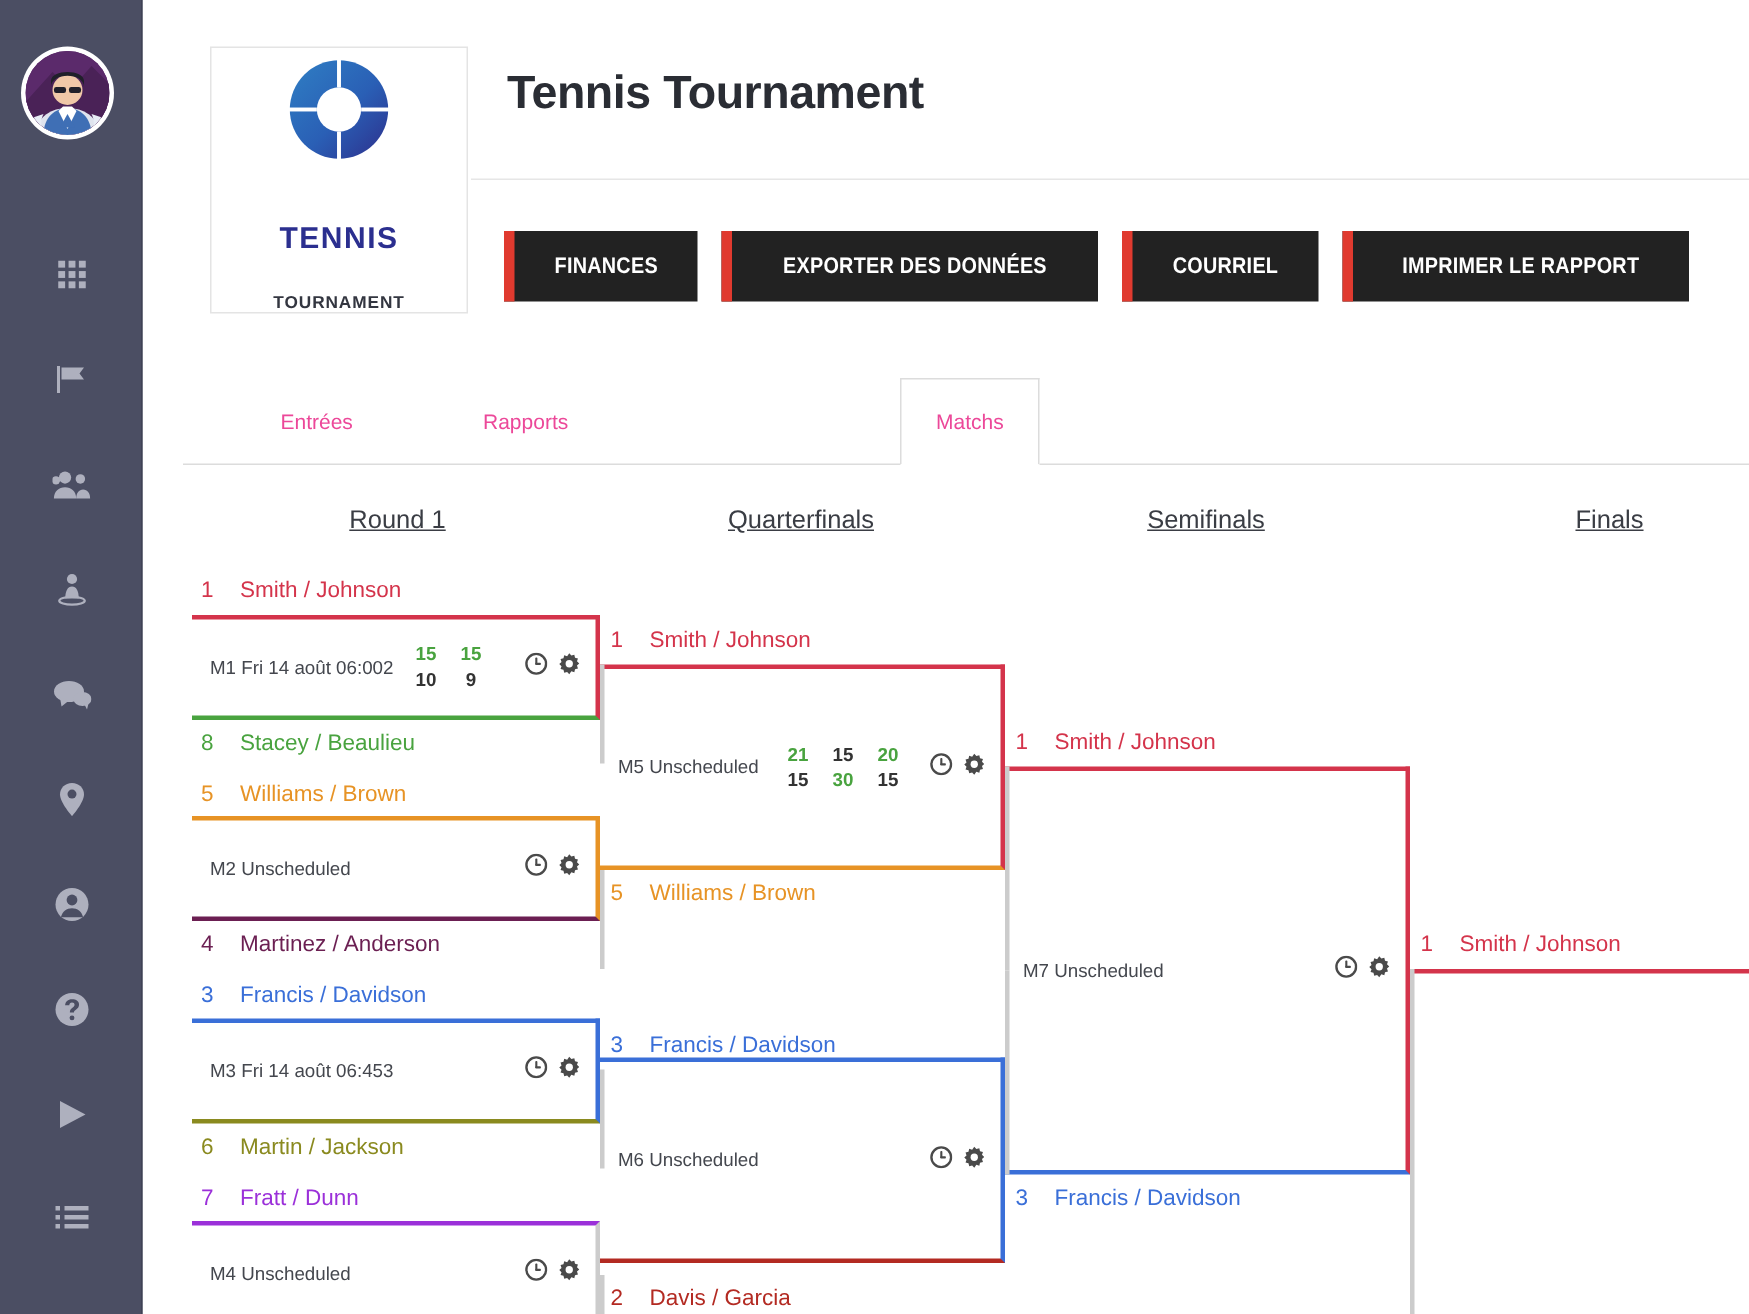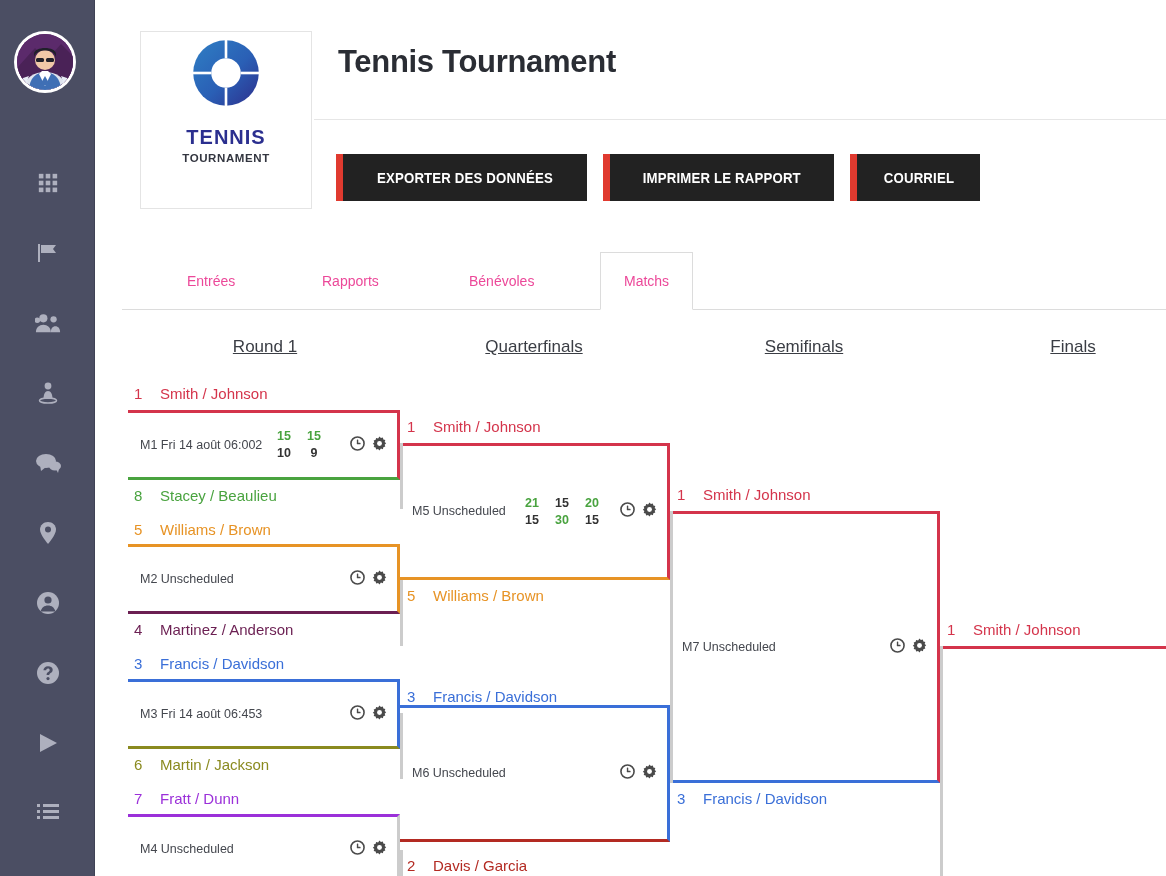--- a/index.html
+++ b/index.html
@@ -44,21 +44,21 @@
 
   
   .content { position: absolute; left: 95px; top: 0; right: 0; bottom: 0; }
 
   .logo-card {
     position: absolute; left: 45px; top: 31px;
     width: 172px; height: 178px;
     background: #ffffff;
     border: 1px solid #e4e4e4;
     display: flex; flex-direction: column;
-    align-items: center; justify-content: flex-start;
+    align-items: center; justify-content: space-between;
   }
   .logo-mark { width: 82px; height: 82px; margin-bottom: 12px; }
   .logo-t1 {
     font-size: 20px; font-weight: bold; letter-spacing: 1px;
     color: #2b2f8f;
   }
   .logo-t2 {
     font-size: 11.5px; letter-spacing: 0.6px; color: #333640;
     margin-top: 3px;
     font-weight: bold;
@@ -310,39 +310,39 @@
       </div>
       <div class="logo-t1">TENNIS</div>
       <div class="logo-t2">TOURNAMENT</div>
     </div>
 
     <div class="page-title">Tennis Tournament</div>
     <div class="title-rule"></div>
 
     <div class="action-bar">
       <div class="act-btn">
+          <span>FINANCES</span>
+        </div>
+      <div class="act-btn">
           <span>EXPORTER DES DONNÉES</span>
+        </div>
+      <div class="act-btn">
+          <span>COURRIEL</span>
         </div>
       <div class="act-btn">
           <span>IMPRIMER LE RAPPORT</span>
-        </div>
-      <div class="act-btn">
-          <span>COURRIEL</span>
         </div>
     </div>
 
     <div class="tabs">
       <div class="tab" style="left:42px;">
           <span>Entrées</span>
         </div>
       <div class="tab" style="left:177px;">
           <span>Rapports</span>
-        </div>
-      <div class="tab" style="left:324px;">
-          <span>Bénévoles</span>
         </div>
       <div class="tab active" style="left:478px;">
           <span>Matchs</span>
         </div>
     </div>
 
     <div class="bracket">
 
       <div class="round-head" style="left:170px;">Round 1</div>
       <div class="round-head" style="left:439px;">Quarterfinals</div>

